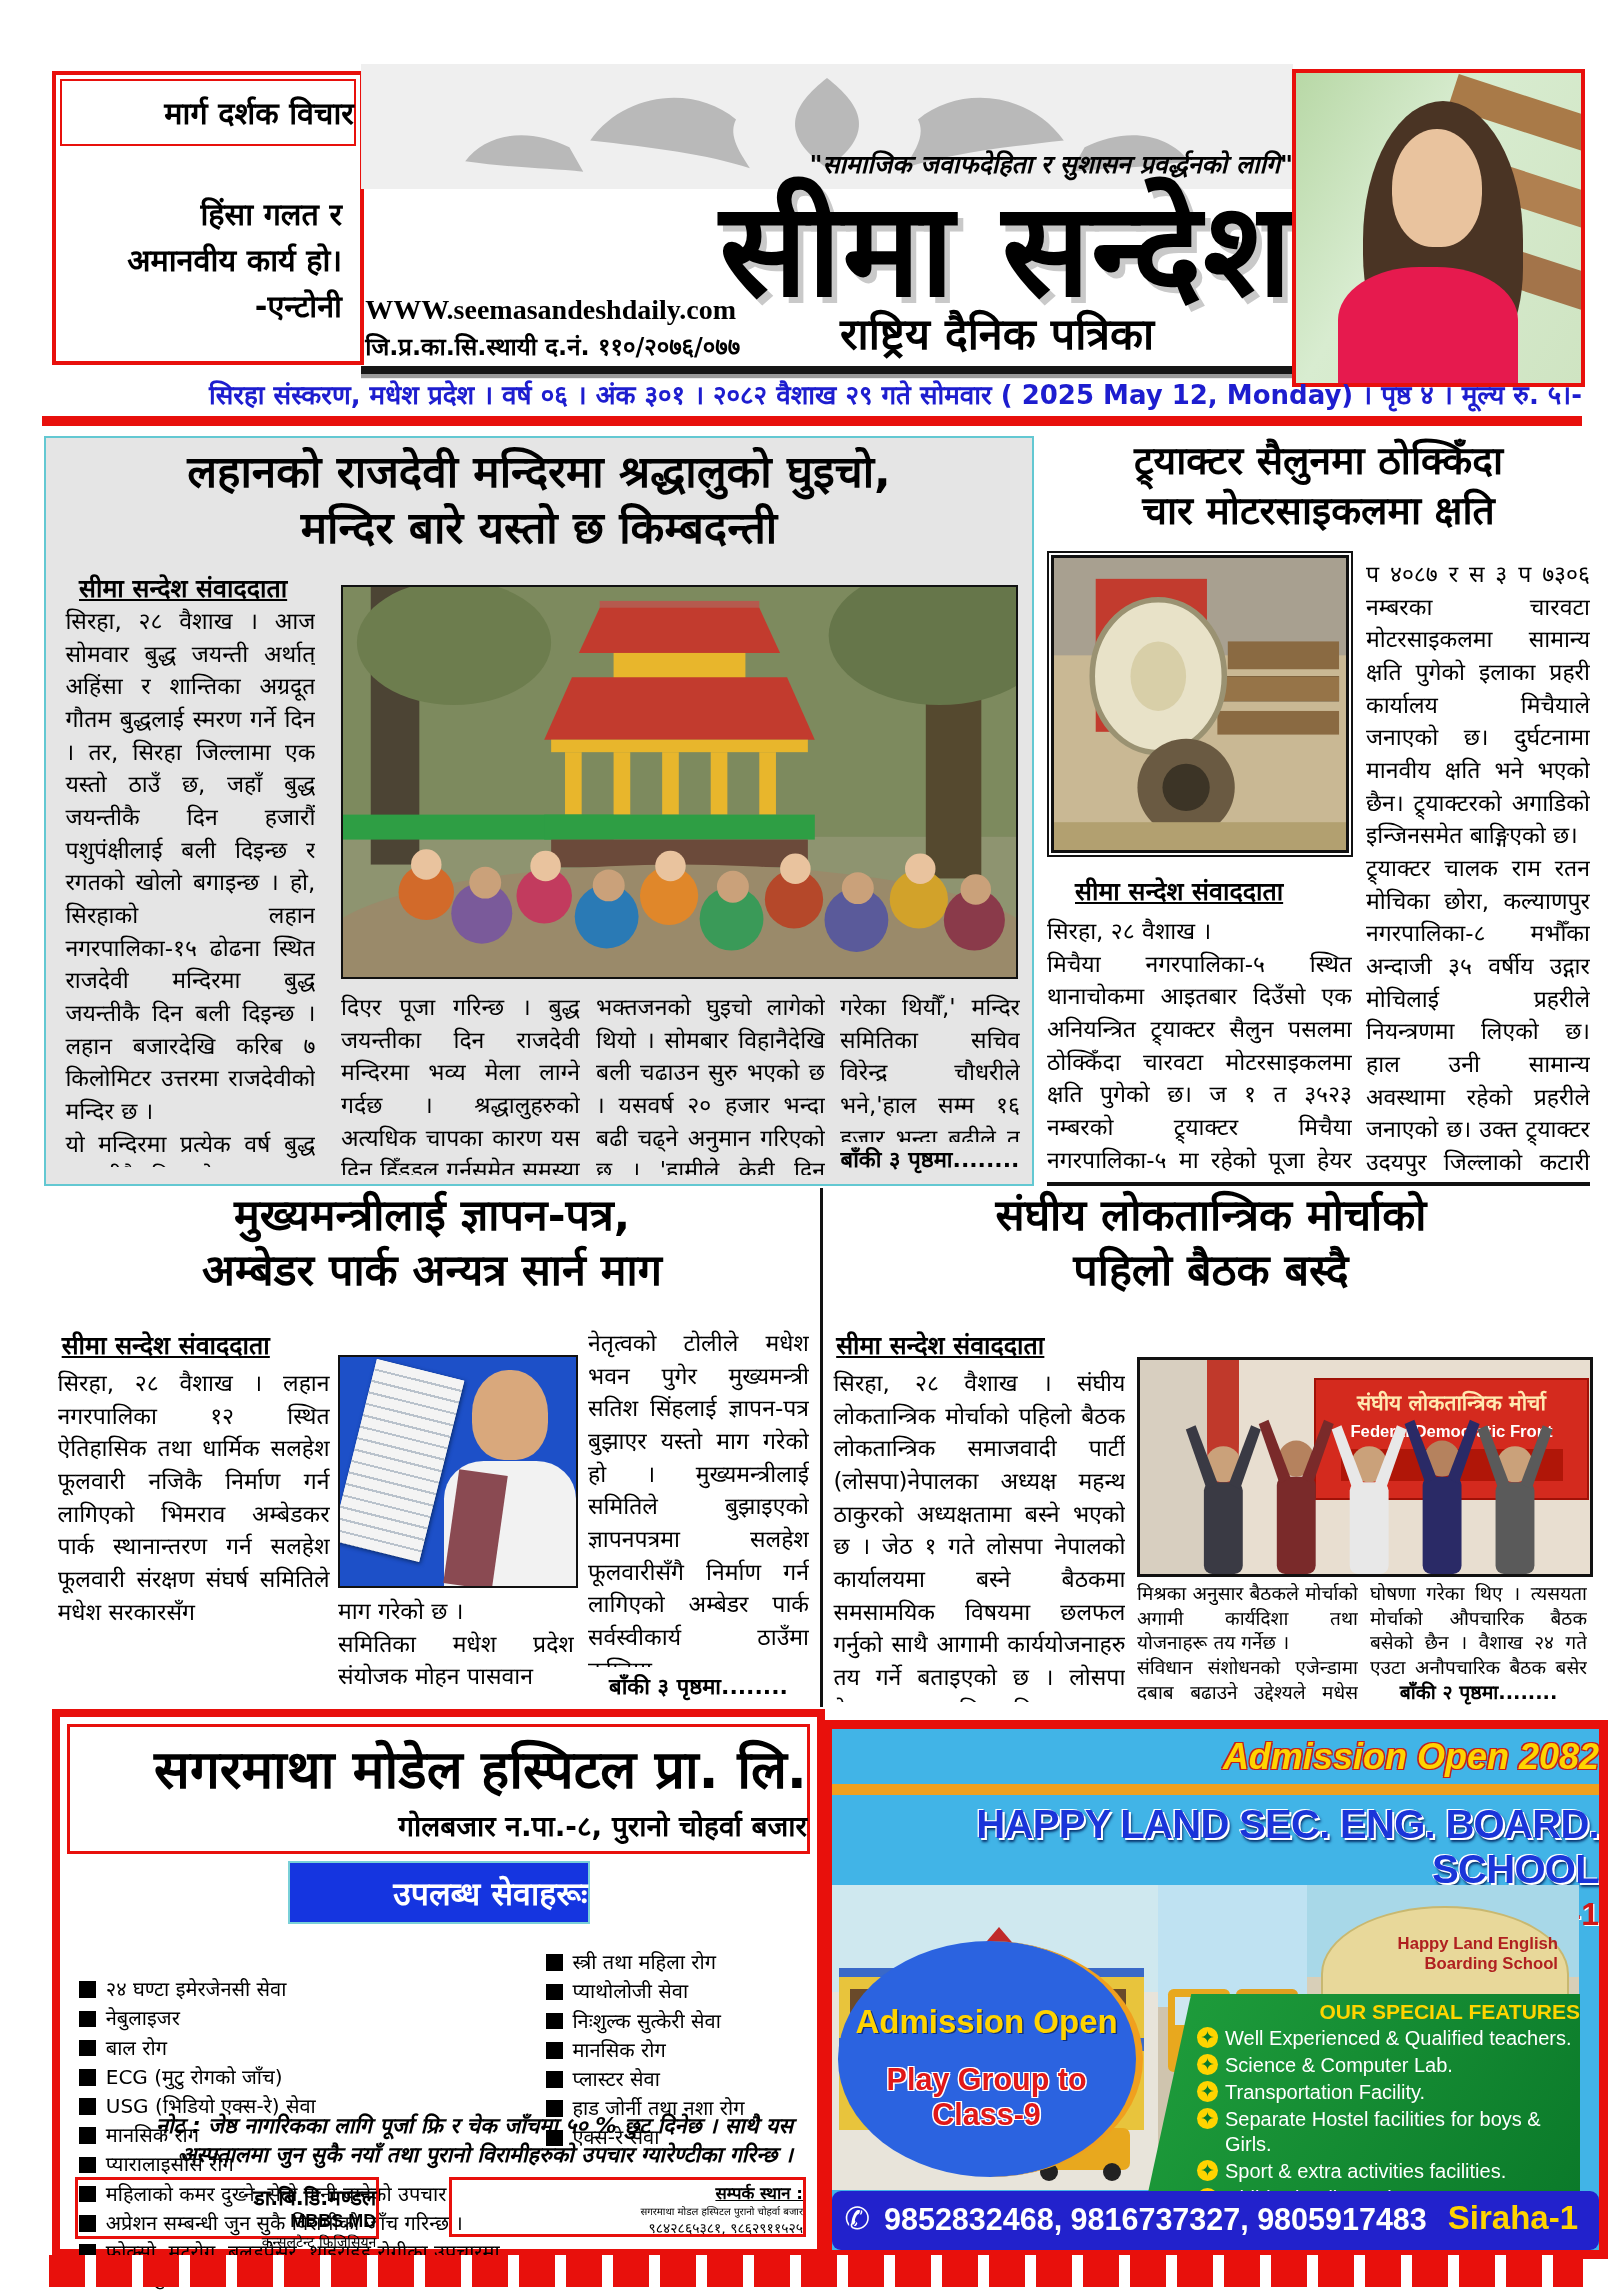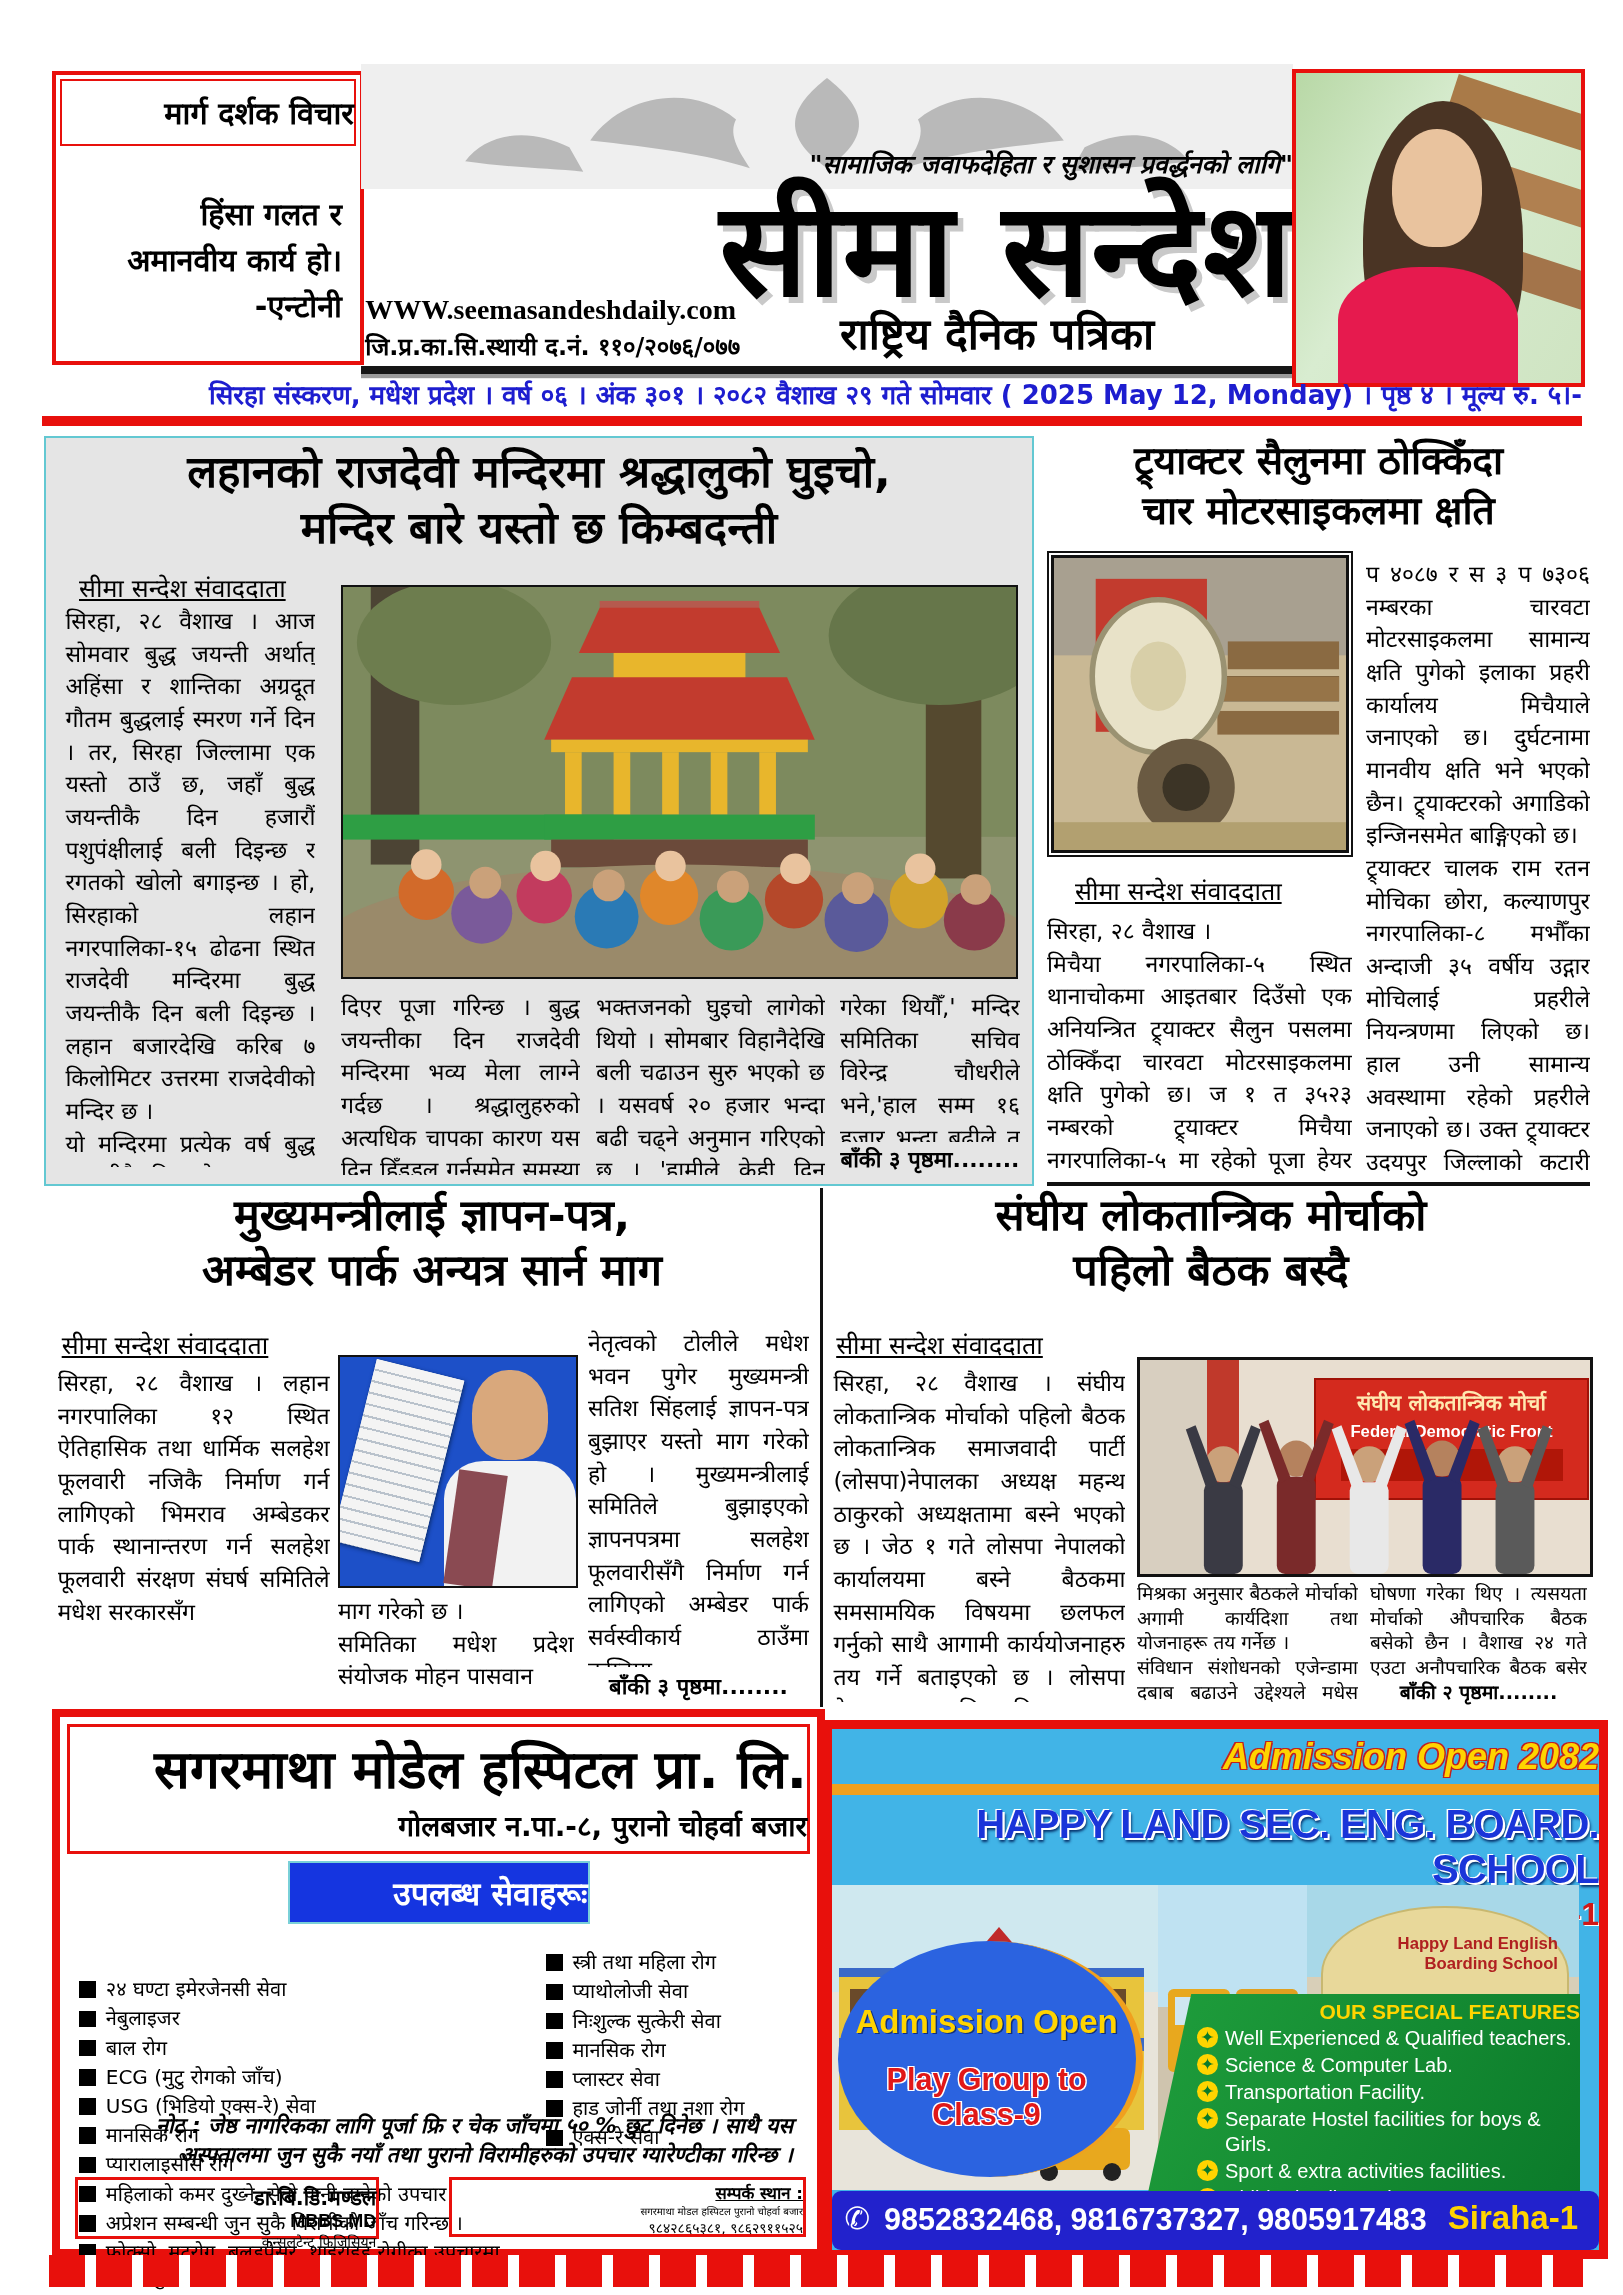--- a/index.html
+++ b/index.html
@@ -4,21 +4,21 @@
 <style>
   html,body{margin:0;padding:0;background:#fff;}
   .page{position:relative;width:1624px;height:2295px;background:#fff;overflow:hidden;
         font-family:"Liberation Sans","DejaVu Sans",sans-serif;color:#000;}
   .abs{position:absolute;}
   .dev{font-family:"DejaVu Sans","Liberation Sans",sans-serif;}
   .just{text-align:justify;text-justify:inter-word;}
   .pre{white-space:pre-line;}
   .bold{font-weight:bold;}
   .center{text-align:right;}
-  .byline{font-weight:normal;text-decoration:underline;font-size:25px;}
+  .byline{font-weight:bold;text-decoration:underline;font-size:25px;}
   .bodytxt{font-size:23px;line-height:1.42;}
   .headline{font-weight:bold;text-align:center;line-height:1.28;}
   .continued{font-weight:bold;font-size:22px;text-align:right;}
   .photo{background:#d8d2c4;border:2.8px solid #111;overflow:hidden;}
   .svc{display:flex;align-items:flex-start;margin:4.2px 0;font-size:20px;line-height:1.25;}
   .sq{flex:0 0 auto;width:16.7px;height:16.7px;background:#000;margin:4.2px 9.7px 0 0;}
   .feat{display:flex;align-items:flex-start;margin:2.1px 0;font-size:20px;line-height:1.25;color:#fff;}
   .star{flex:0 0 auto;width:21px;height:21px;margin:1.4px 7px 0 0;border-radius:50%;background:#ffd400;
         color:#0a7a2a;font-size:16.7px;line-height:21px;text-align:center;font-weight:bold;}
   .star::before{content:"✦";}

